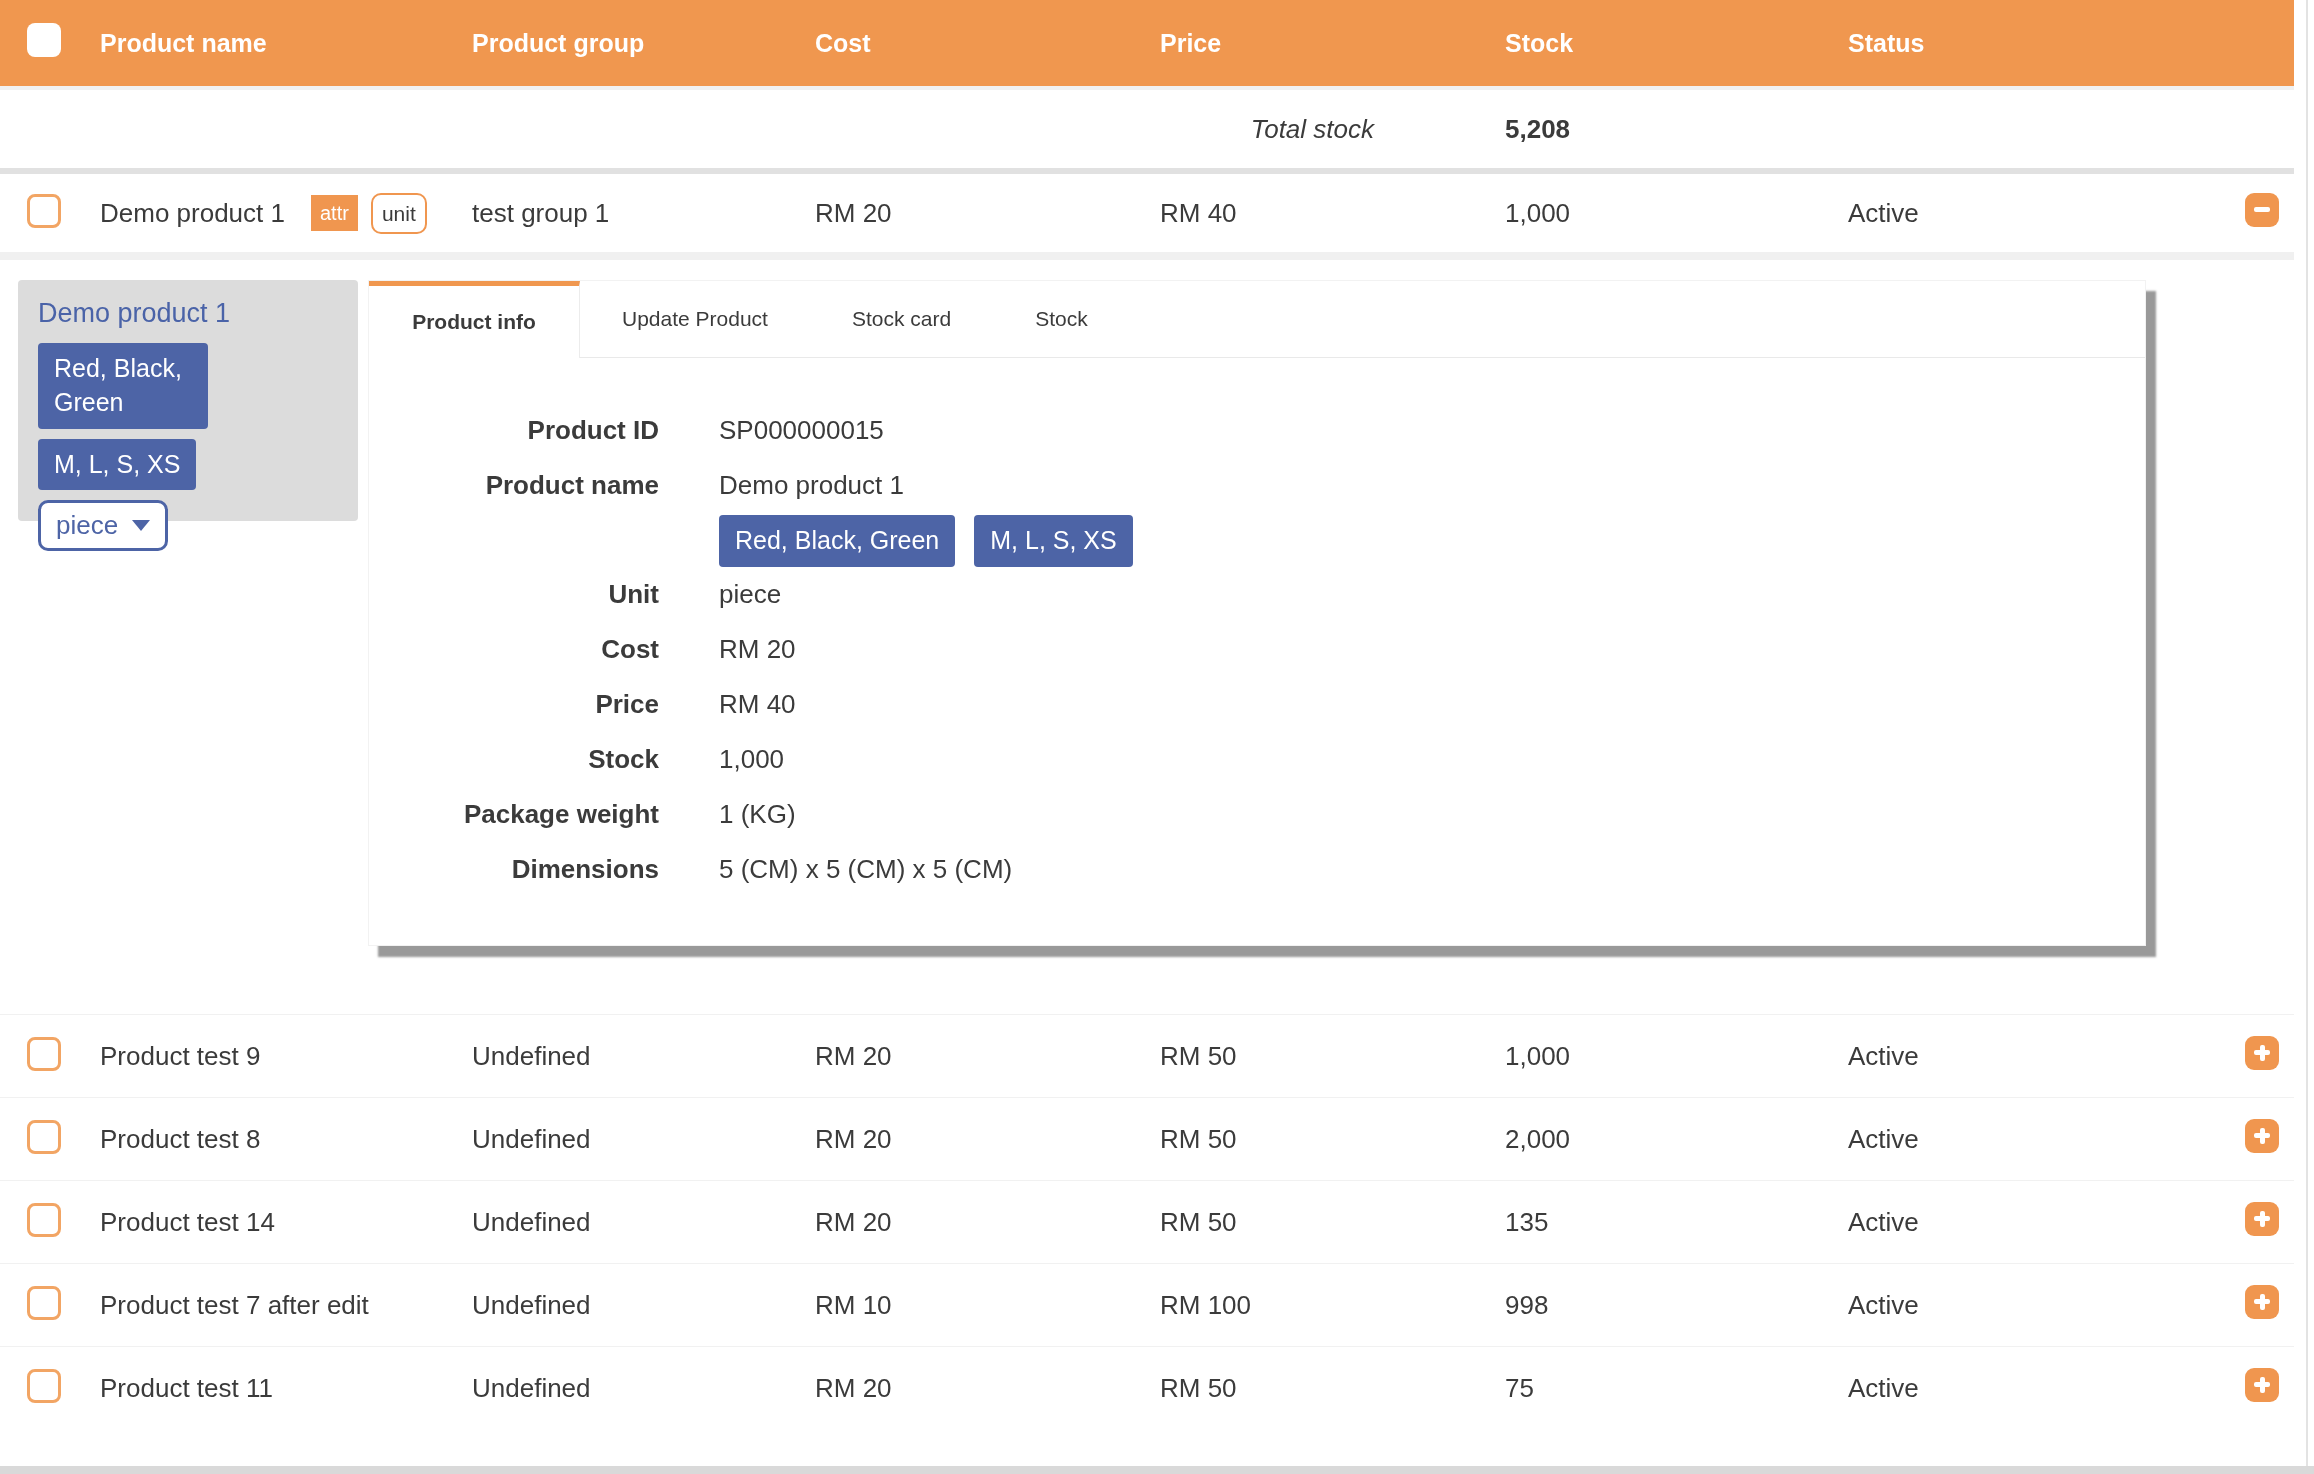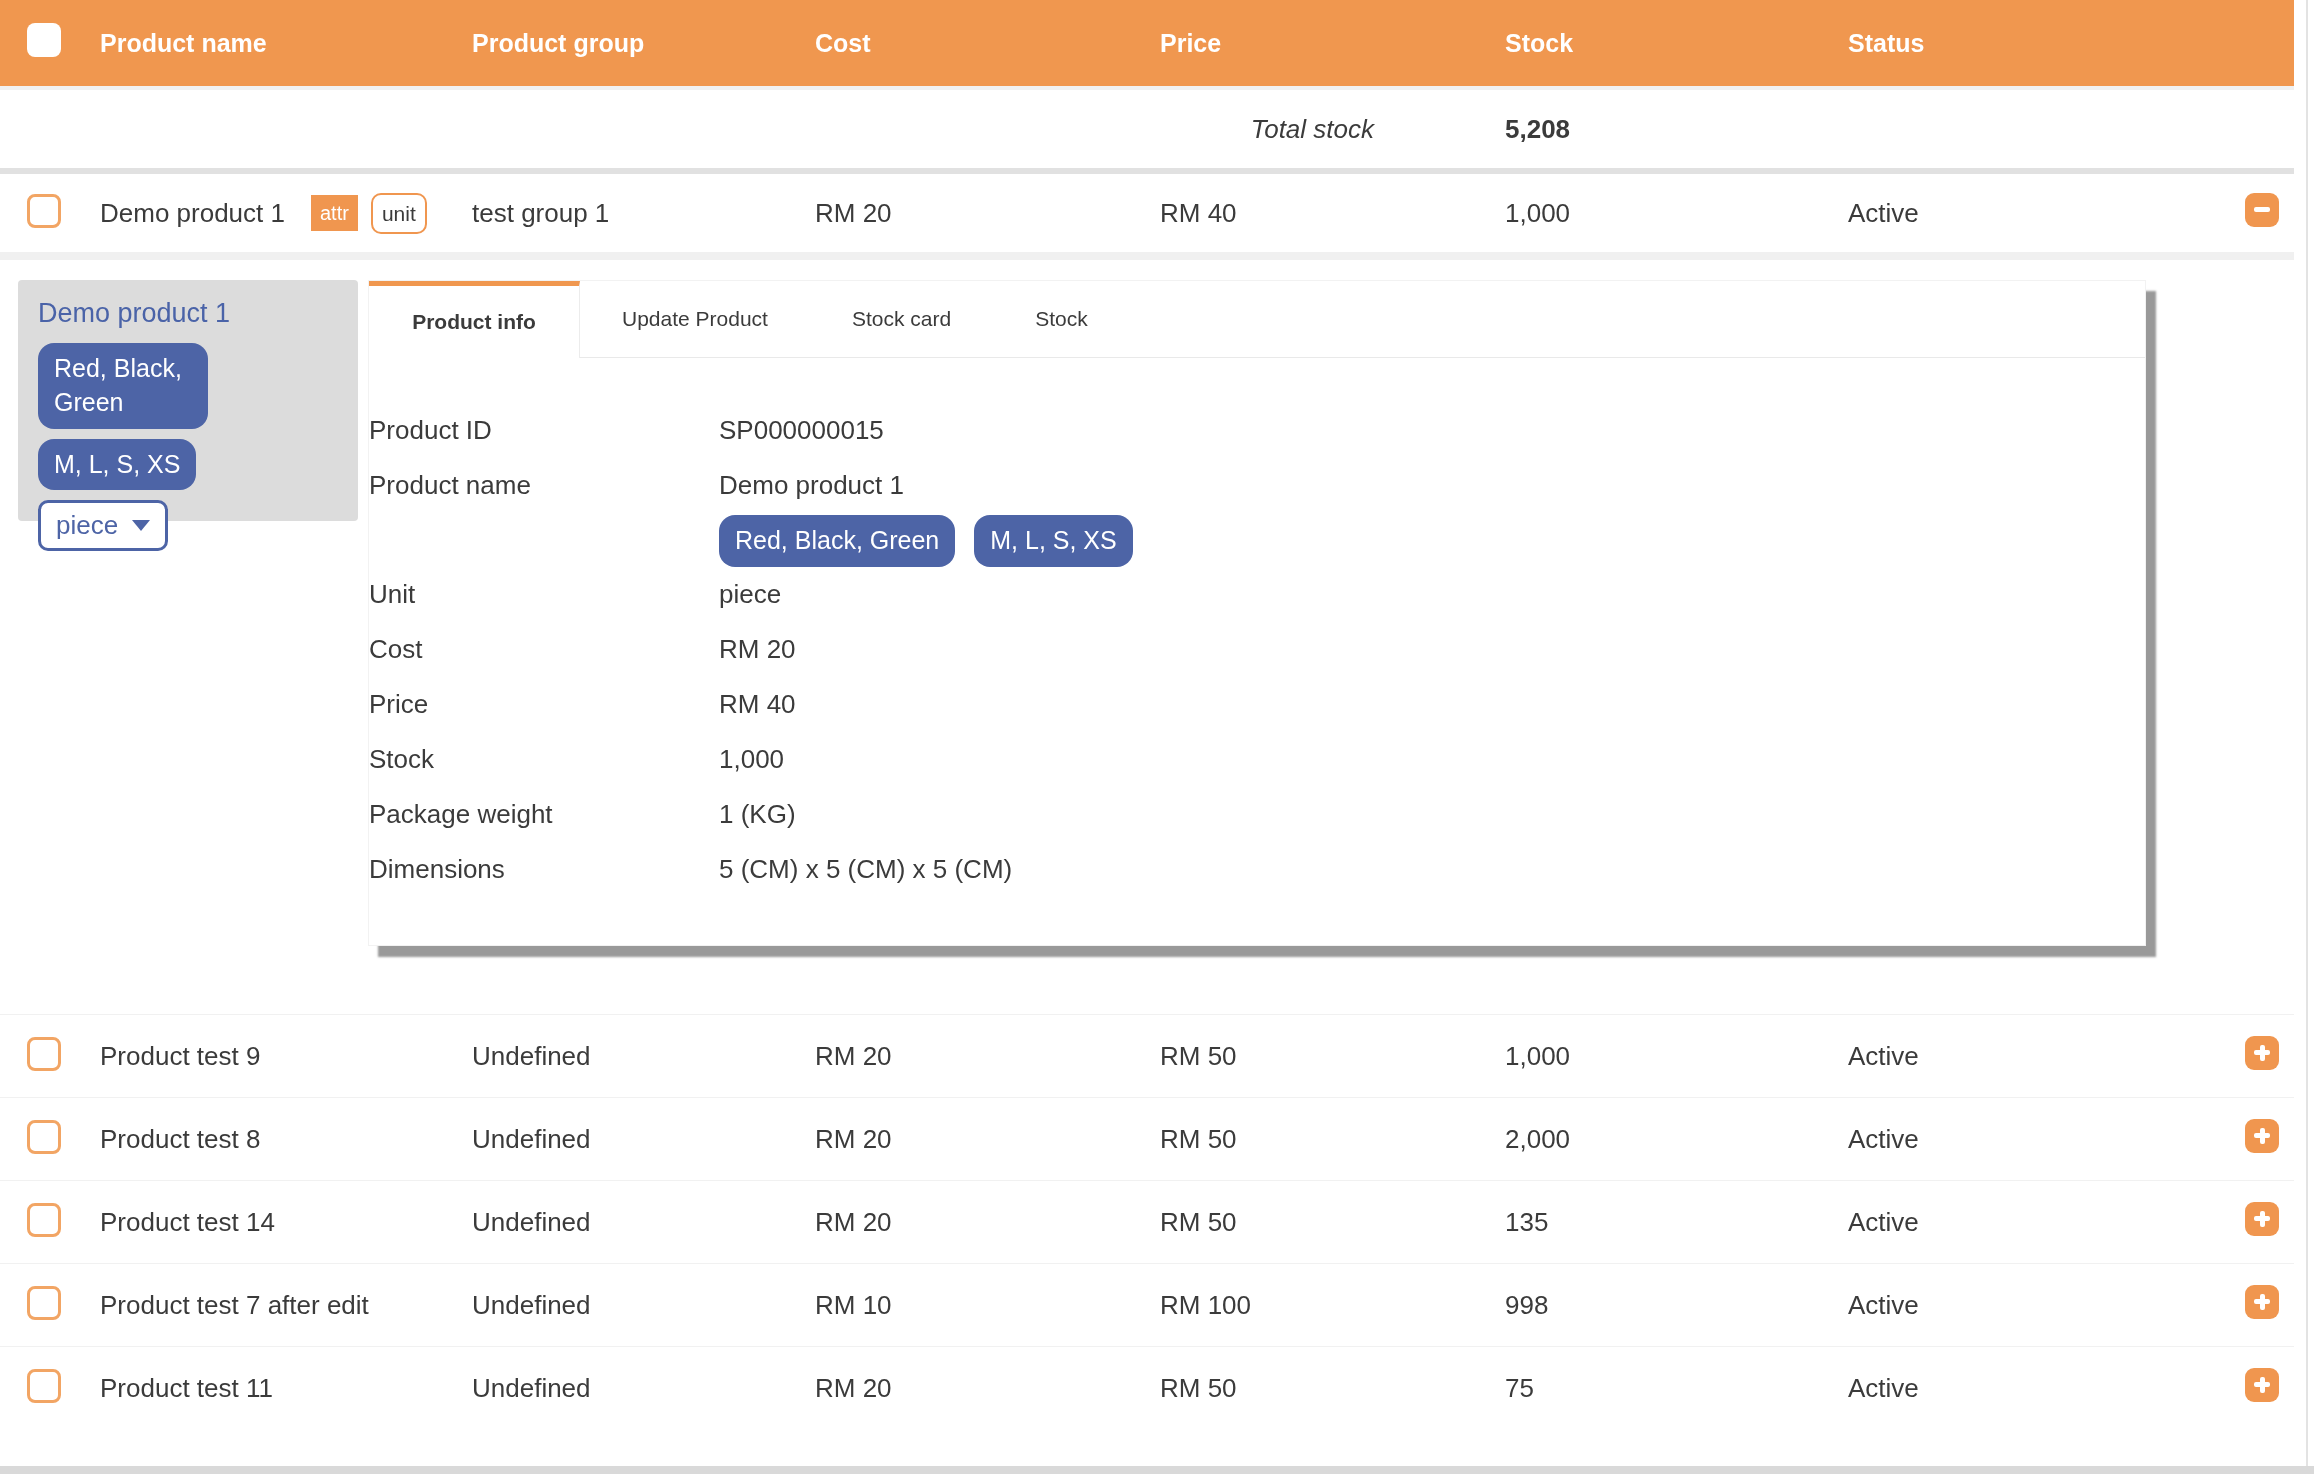--- a/index.html
+++ b/index.html
@@ -49,21 +49,21 @@
   
   .expanded { position:relative; width:2294px; height:754px; background:#ffffff; }
 
   .side-card {
     position:absolute; left:18px; top:20px; width:340px; height:241px;
     background:#dcdcdc; border-radius:4px; padding:18px 20px;
   }
   .side-card-title { color:#4A63A8; font-size:27px; margin-bottom:14px; }
   .blue-badge {
     display:inline-block; background:#4D64A6; color:#ffffff; font-size:25px;
-    border-radius:16px; padding:9px 16px; line-height:1.35;
+    border-radius:4px; padding:9px 16px; line-height:1.35;
   }
   .side-badge-attr { width:170px; margin-bottom:10px; }
   .side-badge-size { margin-bottom:10px; }
   .unit-dropdown {
     display:inline-flex; align-items:center; gap:14px; background:#ffffff;
     border:3px solid #4D64A6; border-radius:10px; color:#4D64A6; font-size:26px;
     padding:7px 15px; cursor:pointer;
   }
   .caret-down { width:0; height:0; border-left:9px solid transparent; border-right:9px solid transparent; border-top:11px solid #4D64A6; }
 
@@ -79,21 +79,21 @@
   }
   .tab.active {
     font-weight:bold; border-bottom:none; border-top:5px solid #F0974F;
     border-right:1px solid #ececec; min-width:211px;
   }
   .tab-filler { flex:1; border-bottom:1px solid #e9e9e9; }
 
   .panel-content { padding-top:45px; }
   .field { display:flex; align-items:center; min-height:55px; }
   .field.multi { align-items:flex-start; }
-  .field-label { width:290px; text-align:left; font-weight:normal; flex:none; }
+  .field-label { width:290px; text-align:right; font-weight:bold; flex:none; }
   .field-value { margin-left:60px; }
   .field.multi .field-label, .field.multi .name-line { line-height:55px; }
   .value-badges { margin-top:2px; display:flex; gap:19px; }
 
   .bottom-strip { position:absolute; left:0; bottom:0; width:2314px; height:8px; background:#d9d9d9; }
   .right-gutter-line { position:absolute; top:0; right:6px; width:2px; height:1474px; background:#e3e3e3; }
 </style>
 </head>
 <body>
 

